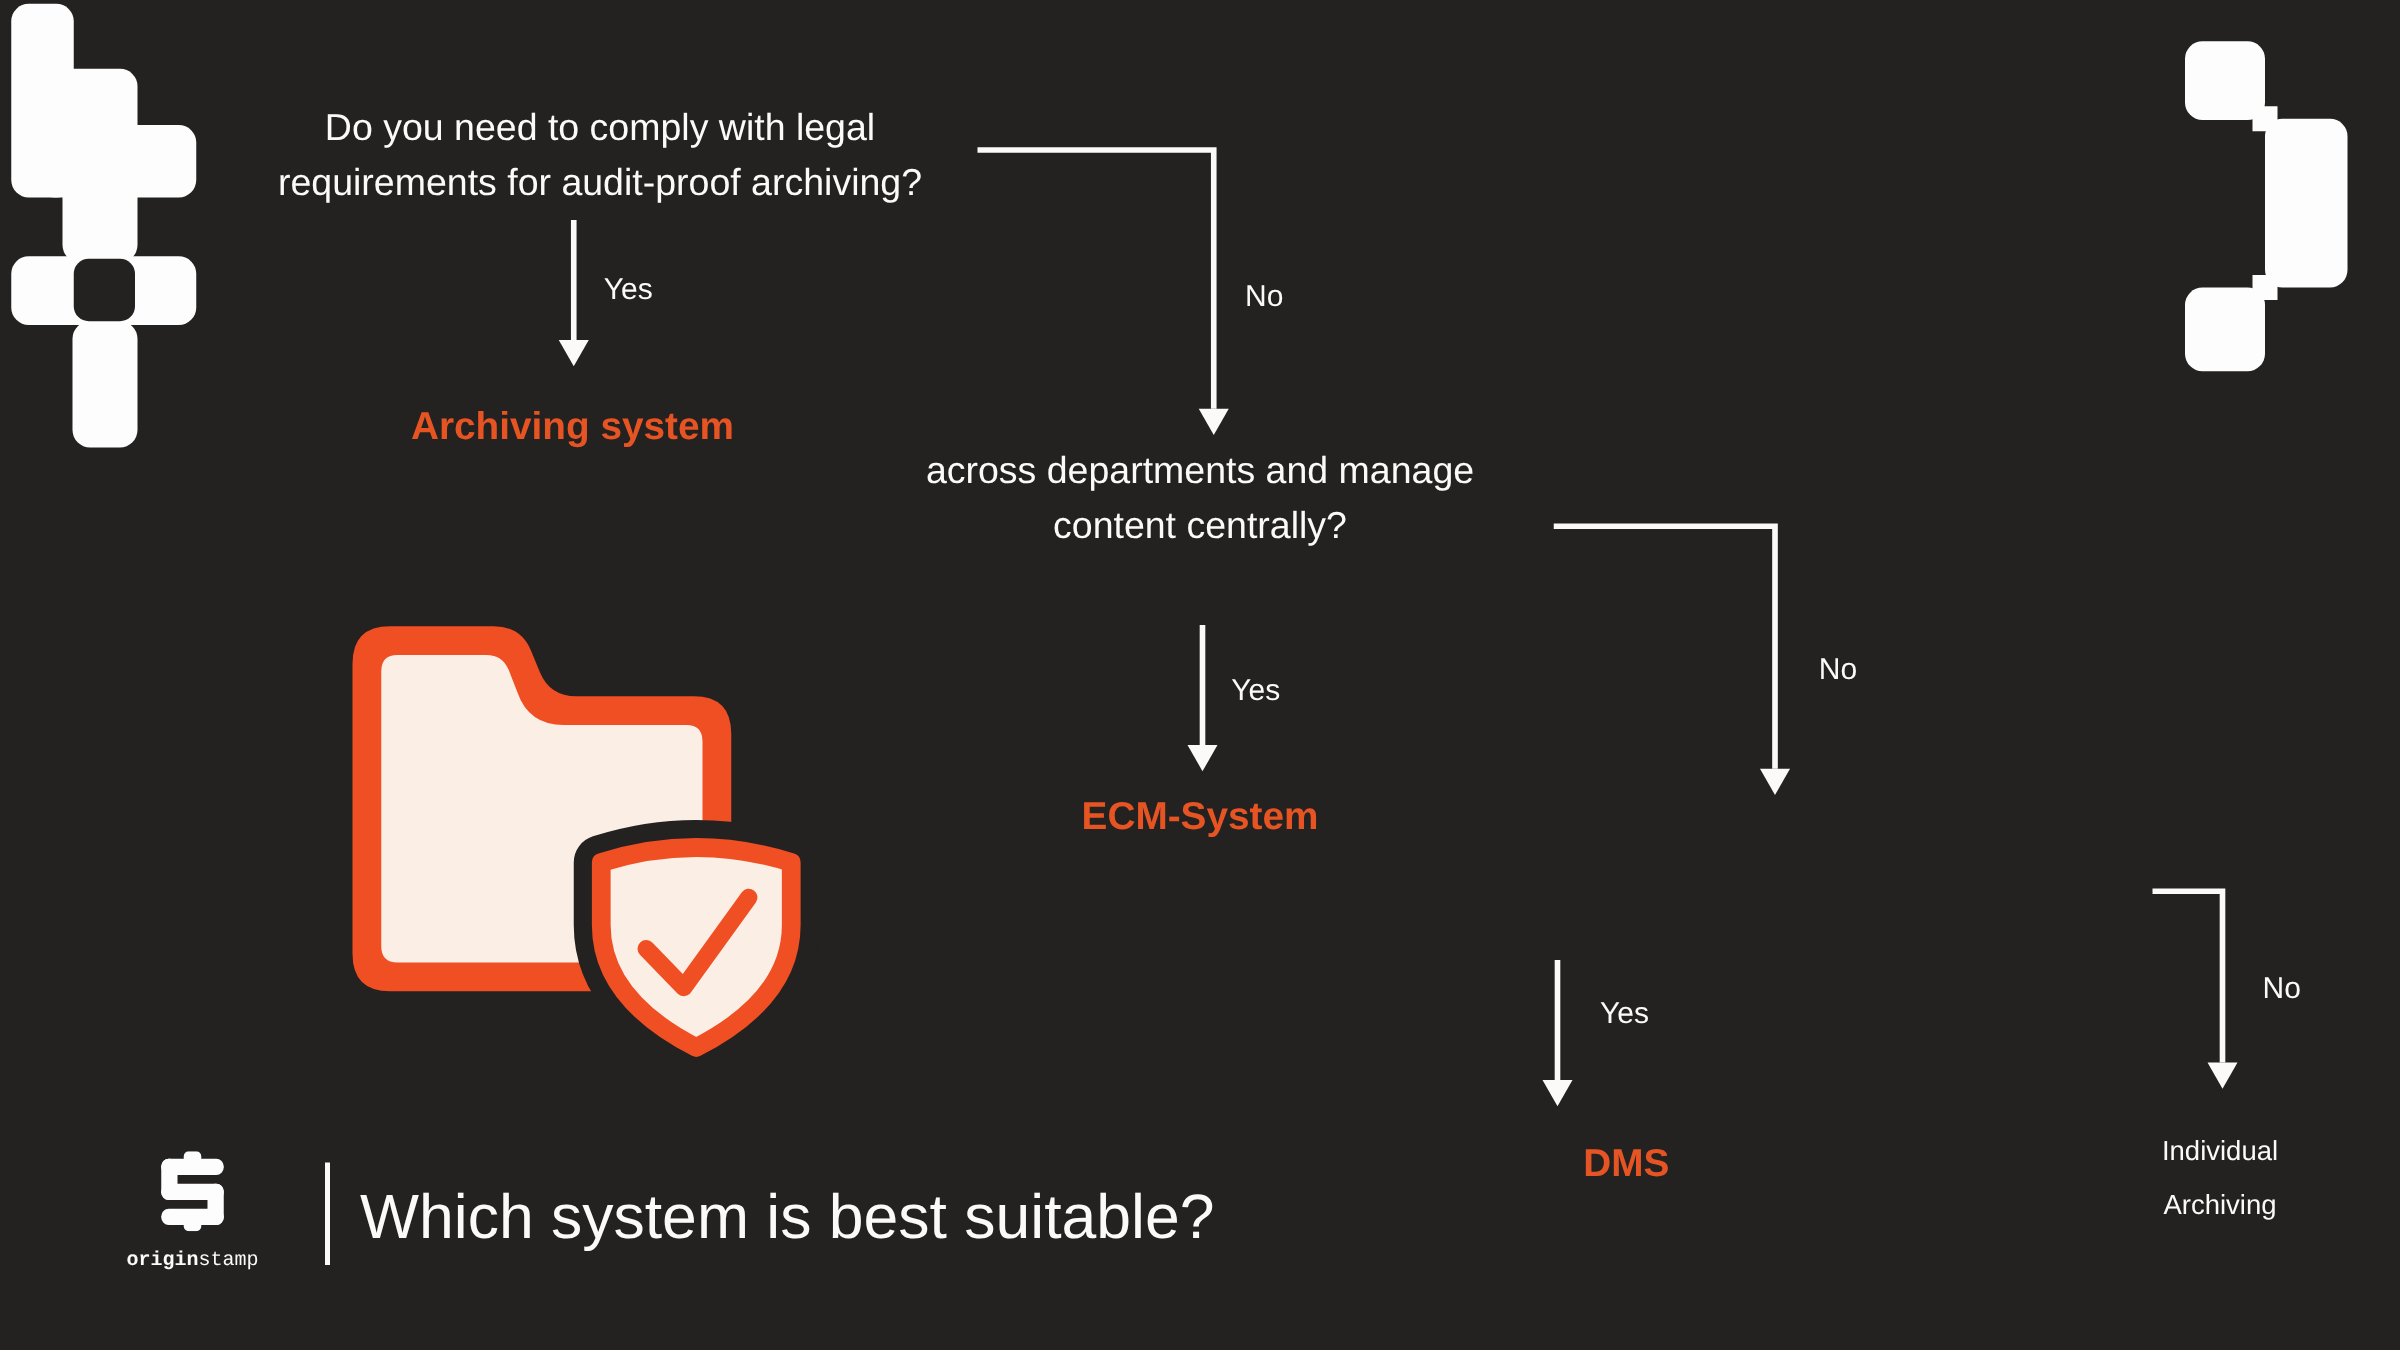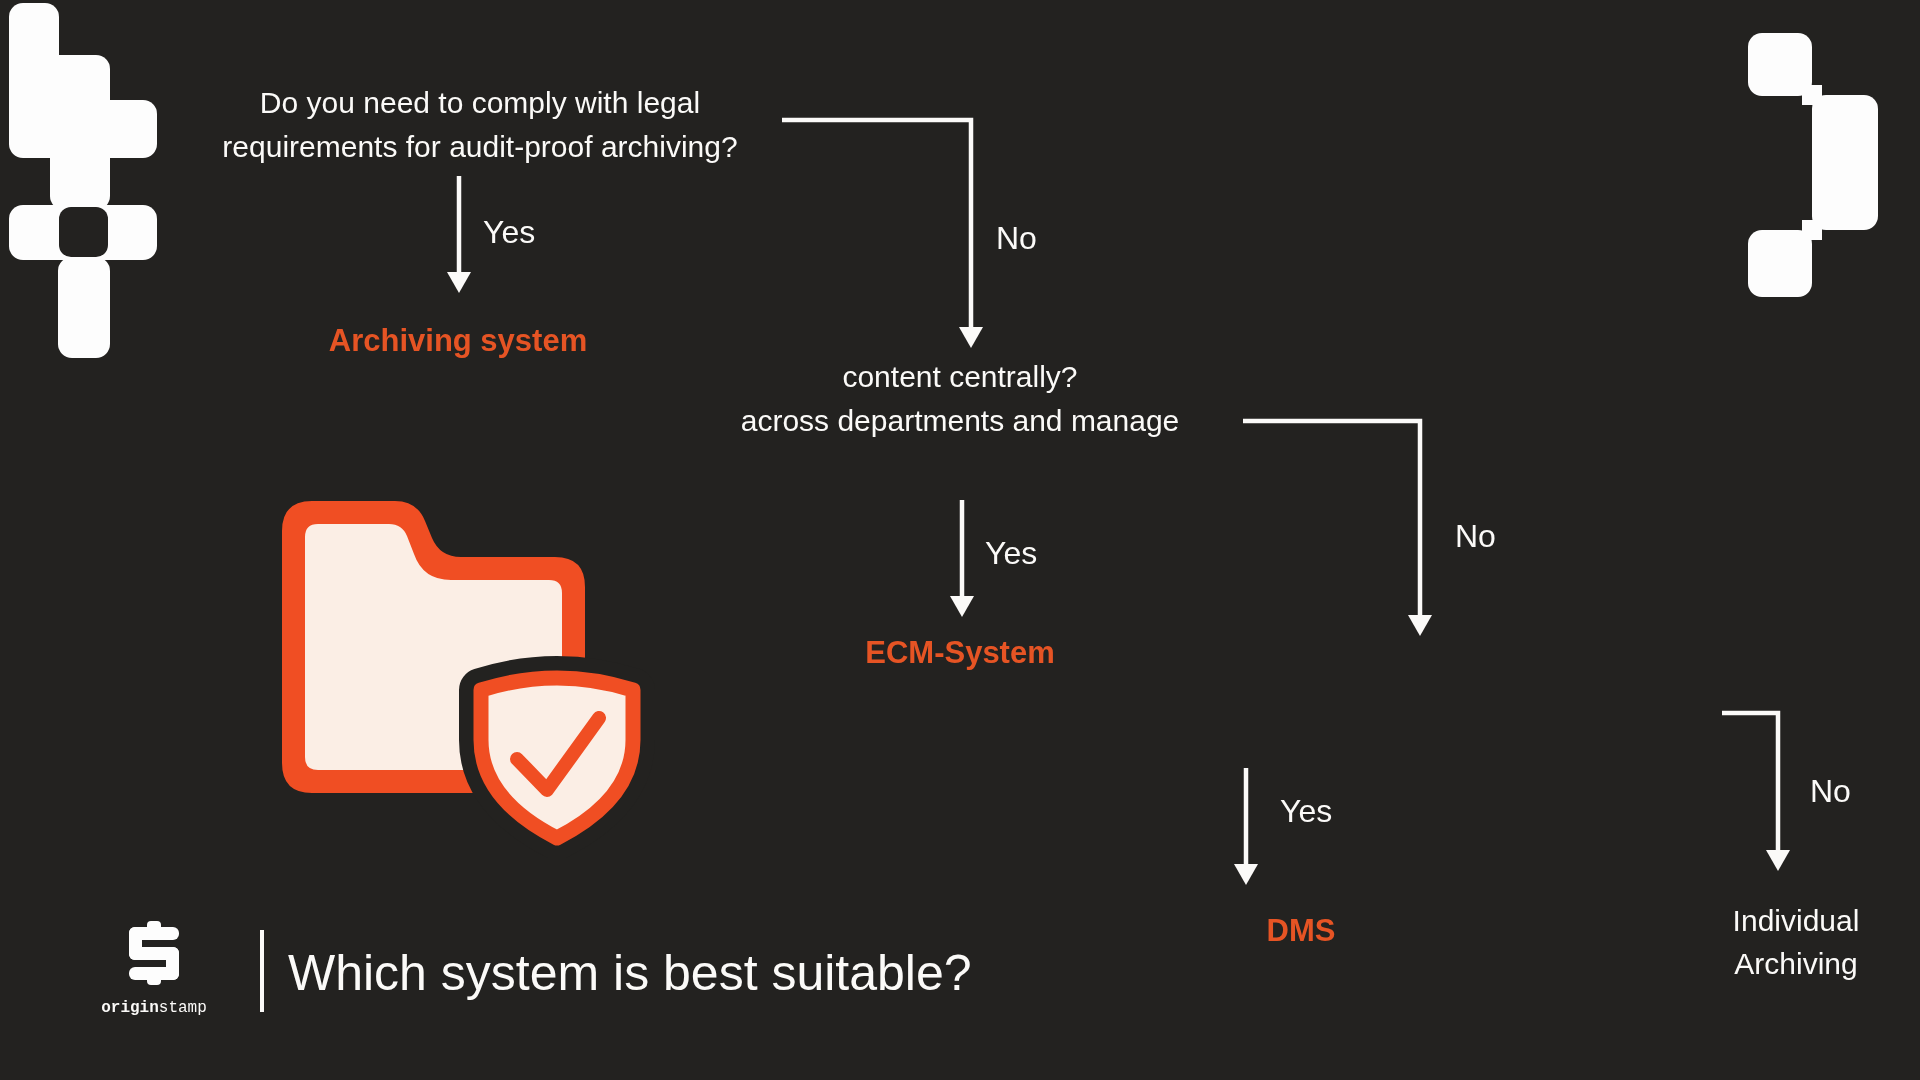--- a/index.html
+++ b/index.html
@@ -11,39 +11,39 @@
   svg{display:block}
   .layer{position:absolute;left:0;top:0;width:1920px;height:1080px;pointer-events:none}
   .question{
     position:absolute;transform:translateX(-50%);text-align:center;
     font-size:30px;line-height:44px;color:var(--white,#fbfaf8);white-space:nowrap;
   }
   #q1{left:480px;top:81px}
   #q2{left:960px;top:355px}
   #q3{left:1433px;top:661px}
   .blabel{
-    position:absolute;font-size:32px;line-height:30px;
+    position:absolute;font-size:24px;line-height:30px;
     color:var(--white,#fbfaf8);white-space:nowrap;
   }
   #lbl-yes1{left:483px;top:217px}
   #lbl-no1{left:996px;top:223px}
   #lbl-yes2{left:985px;top:538px}
   #lbl-no2{left:1455px;top:521px}
   #lbl-yes3{left:1280px;top:796px}
   #lbl-no3{left:1810px;top:776px}
   .outcome{
     position:absolute;transform:translateX(-50%);white-space:nowrap;
     font-weight:bold;font-size:31px;line-height:32px;color:var(--orange,#e65424);
   }
   #out-archiving{left:458px;top:325px}
   #out-ecm{left:960px;top:637px}
   #out-dms{left:1301px;top:915px}
   #out-individual{
     left:1776px;top:899px;color:var(--white,#fbfaf8);
-    font-weight:400;font-size:30px;line-height:43px;text-align:center;margin-left:20px;
+    font-weight:400;font-size:22px;line-height:43px;text-align:center;
   }
   .brand-sep{position:absolute;left:260px;top:930px;width:4px;height:82px;background:var(--white,#fbfaf8)}
   .page-title{
     position:absolute;left:288px;top:950px;font-size:50px;line-height:46px;
     color:var(--white,#fbfaf8);white-space:nowrap;
   }
   .wordmark{
     position:absolute;left:154px;top:995px;transform:translateX(-50%);
     font-size:16px;line-height:26px;color:var(--white,#fbfaf8);white-space:nowrap;font-family:Liberation Mono, monospace;
   }
@@ -109,22 +109,22 @@
     <path d="M211,202 Q287,178 363,202 L363,252 Q363,311 287,350 Q211,311 211,252 Z" style="fill:var(--cream,#fbeee5);stroke:var(--iorange,#f04e23);stroke-width:15;stroke-linejoin:round"></path>
     <path d="M247,271 L277,302 L329,230" style="fill:none;stroke:var(--iorange,#f04e23);stroke-width:14;stroke-linecap:round;stroke-linejoin:round"></path>
   </svg>
 
   <div class="question" id="q1">
     <div>Do you need to comply with legal</div>
     <div>requirements for audit-proof archiving?</div>
   </div>
 
   <div class="question" id="q2">
+    <div>across departments and manage</div>
     <div>content centrally?</div>
-    <div>across departments and manage</div>
   </div>
 
 
   <div class="blabel" id="lbl-yes1">Yes</div>
   <div class="blabel" id="lbl-no1">No</div>
   <div class="blabel" id="lbl-yes2">Yes</div>
   <div class="blabel" id="lbl-no2">No</div>
   <div class="blabel" id="lbl-yes3">Yes</div>
   <div class="blabel" id="lbl-no3">No</div>
 

